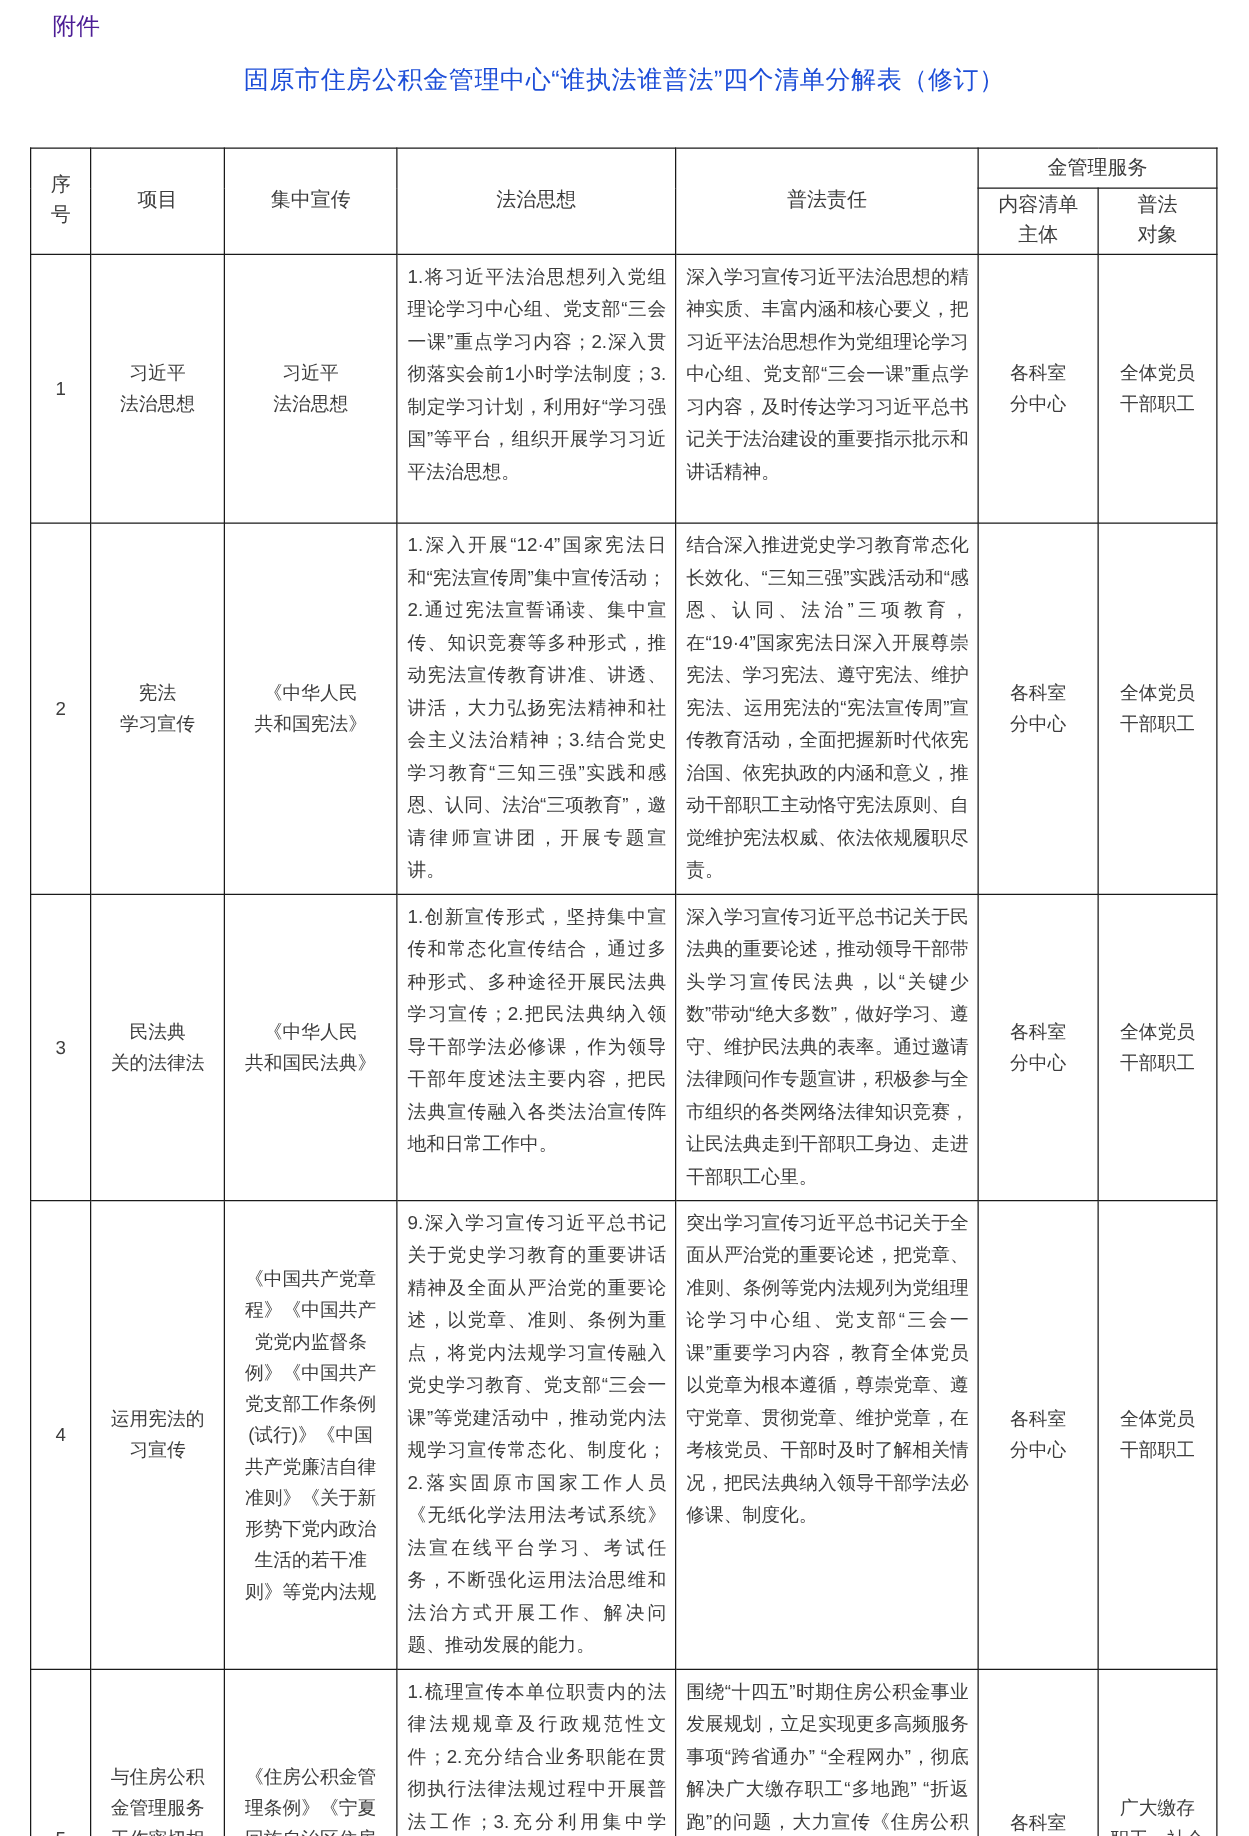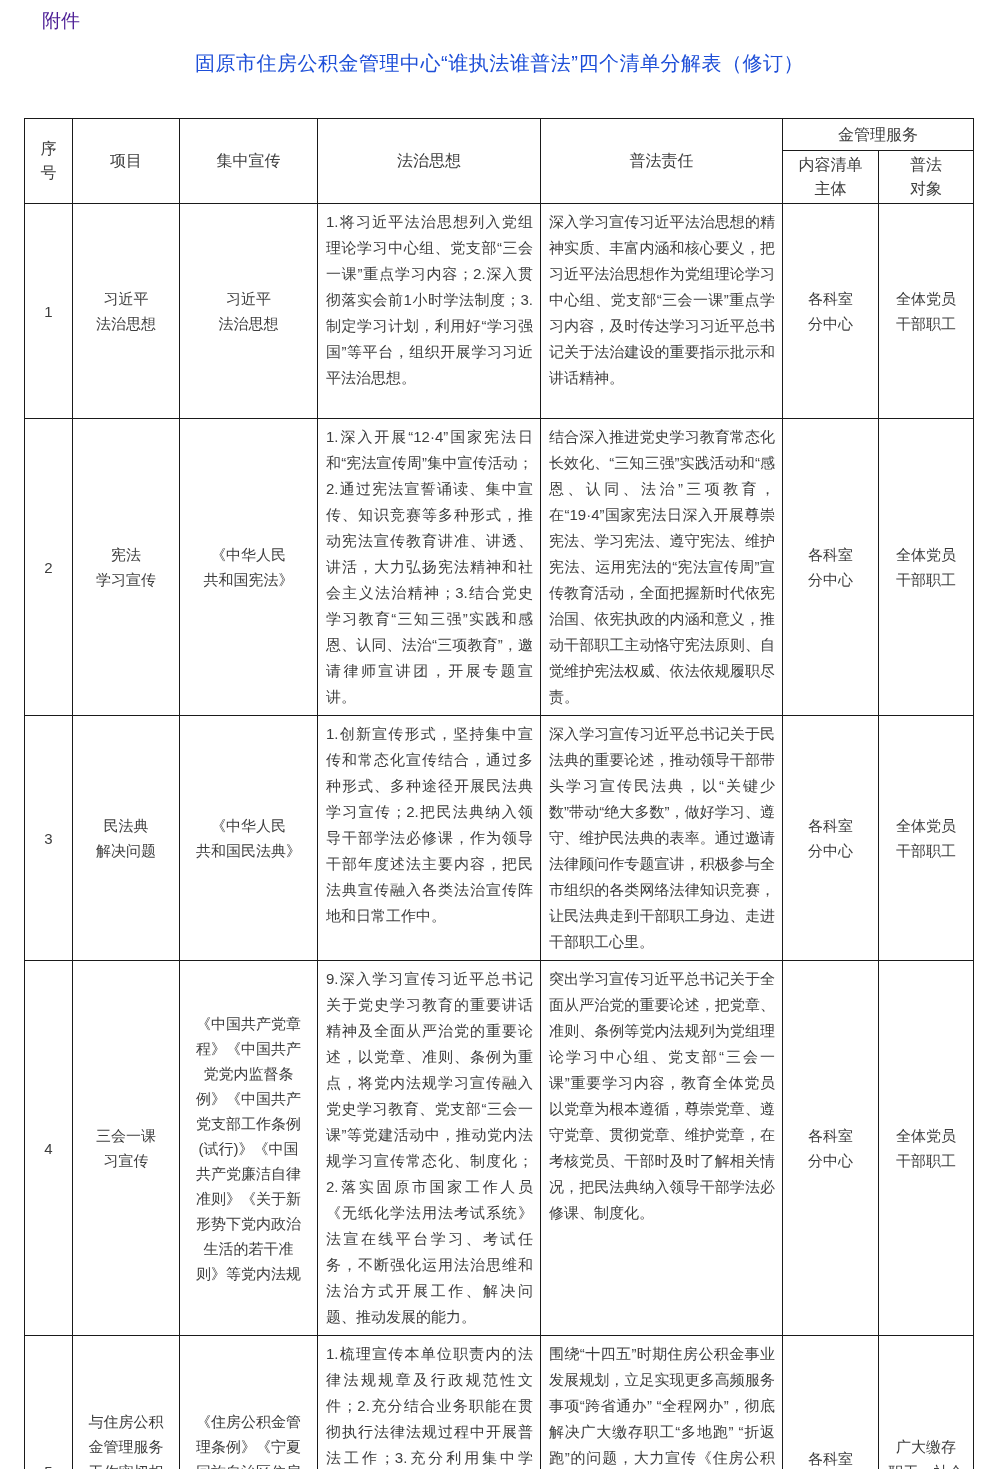--- a/index.html
+++ b/index.html
@@ -105,33 +105,33 @@
       <td class="p">1.深入开展“12·4”国家宪法日和“宪法宣传周”集中宣传活动；2.通过宪法宣誓诵读、集中宣传、知识竞赛等多种形式，推动宪法宣传教育讲准、讲透、讲活，大力弘扬宪法精神和社会主义法治精神；3.结合党史学习教育“三知三强”实践和感恩、认同、法治“三项教育”，邀请律师宣讲团，开展专题宣讲。</td>
       <td class="p">结合深入推进党史学习教育常态化长效化、“三知三强”实践活动和“感恩、认同、法治”三项教育，在“19·4”国家宪法日深入开展尊崇宪法、学习宪法、遵守宪法、维护宪法、运用宪法的“宪法宣传周”宣传教育活动，全面把握新时代依宪治国、依宪执政的内涵和意义，推动干部职工主动恪守宪法原则、自觉维护宪法权威、依法依规履职尽责。</td>
       <td class="c">各科室
 分中心</td>
       <td class="c">全体党员
 干部职工</td>
     </tr>
     <tr class="r3">
       <td class="c">3</td>
       <td class="c">民法典
-解决问题</td>
+关的法律法</td>
       <td class="c">《中华人民
 共和国民法典》</td>
       <td class="p">1.创新宣传形式，坚持集中宣传和常态化宣传结合，通过多种形式、多种途径开展民法典学习宣传；2.把民法典纳入领导干部学法必修课，作为领导干部年度述法主要内容，把民法典宣传融入各类法治宣传阵地和日常工作中。</td>
       <td class="p">深入学习宣传习近平总书记关于民法典的重要论述，推动领导干部带头学习宣传民法典，以“关键少数”带动“绝大多数”，做好学习、遵守、维护民法典的表率。通过邀请法律顾问作专题宣讲，积极参与全市组织的各类网络法律知识竞赛，让民法典走到干部职工身边、走进干部职工心里。</td>
       <td class="c">各科室
 分中心</td>
       <td class="c">全体党员
 干部职工</td>
     </tr>
     <tr class="r4">
       <td class="c">4</td>
-      <td class="c">三会一课
+      <td class="c">运用宪法的
 习宣传</td>
       <td class="c">《中国共产党章
 程》《中国共产
 党党内监督条
 例》《中国共产
 党支部工作条例
 (试行)》《中国
 共产党廉洁自律
 准则》《关于新
 形势下党内政治

